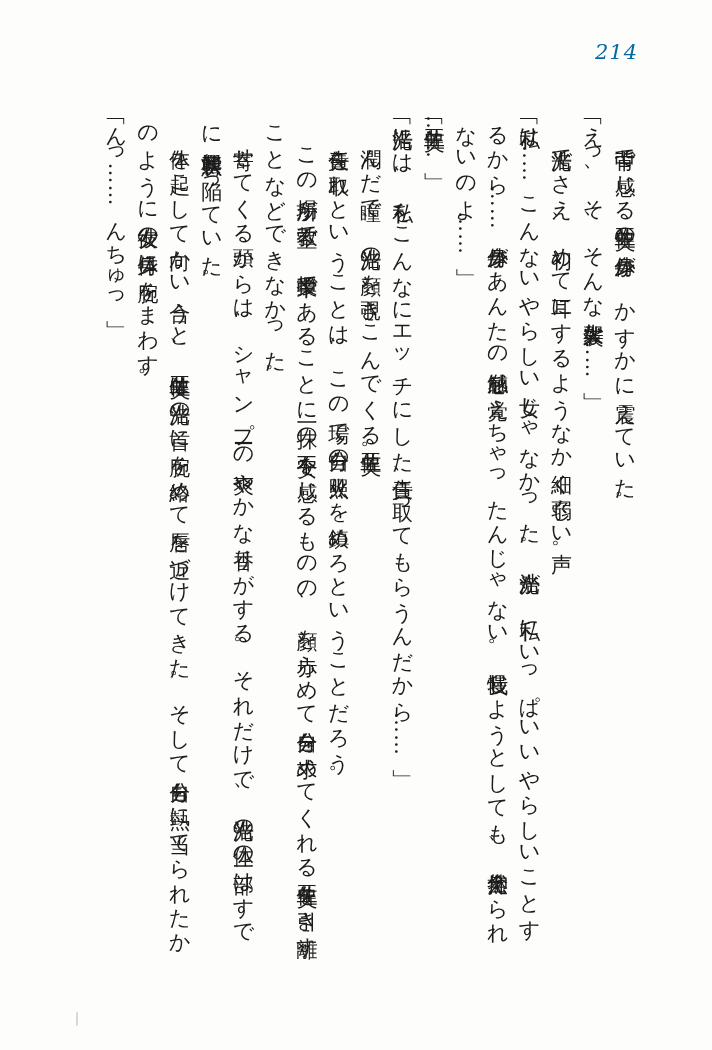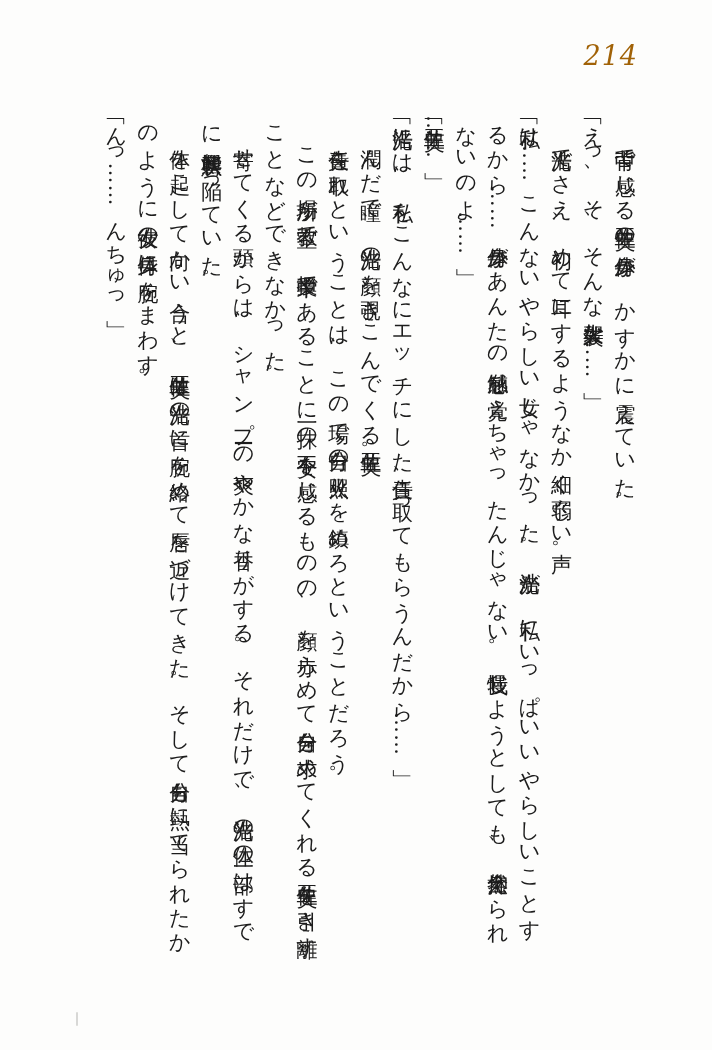--- a/index.html
+++ b/index.html
@@ -13,24 +13,24 @@
     height: 1050px;
     margin: 0 auto;
     background: #fdfdfc;
     overflow: hidden;
     font-family: "DejaVu Serif", "Liberation Serif", serif;
   }
   .page-number {
     position: absolute;
     top: 40px;
     right: 74px;
-    font-size: 27px;
+    font-size: 21px;
     font-style: italic;
     letter-spacing: 1px;
-    color: #a16207;
+    color: #0369a1;
   }
   .text-block {
     position: absolute;
     top: 111px;
     right: 72px;
     height: 838px;
     writing-mode: vertical-rl;
     text-orientation: mixed;
     font-size: 21px;
     line-height: 31.8px;

